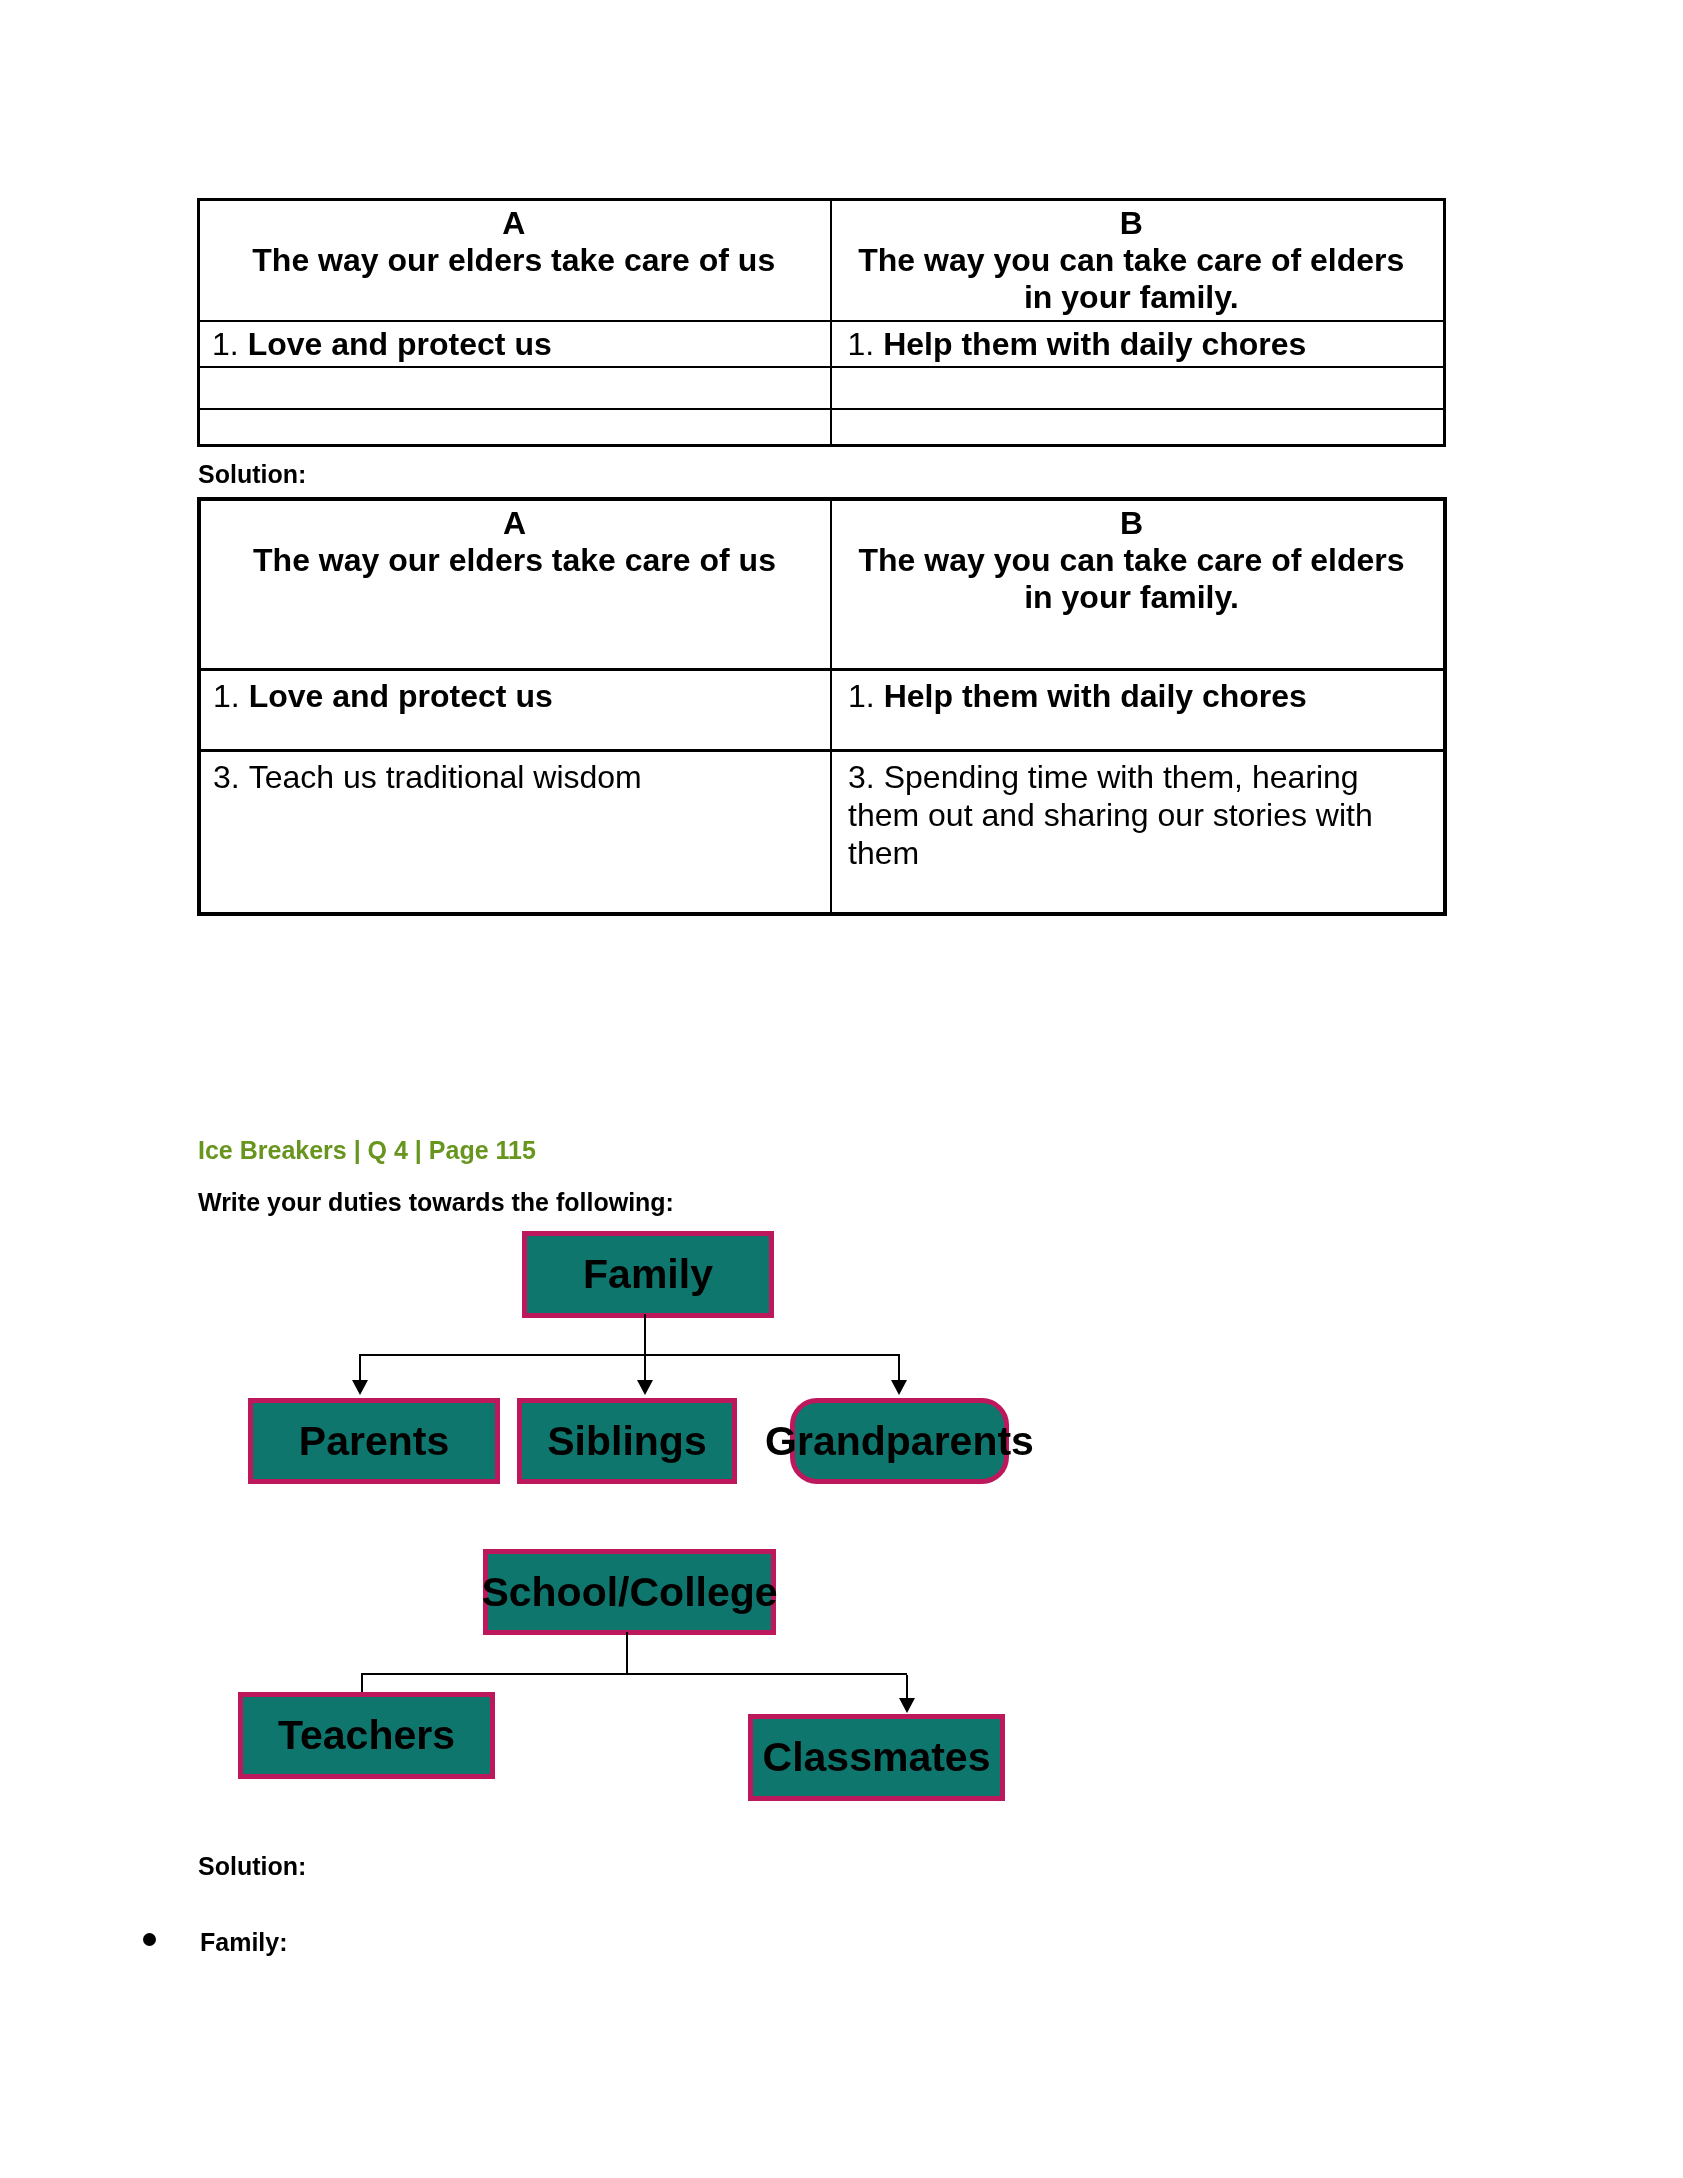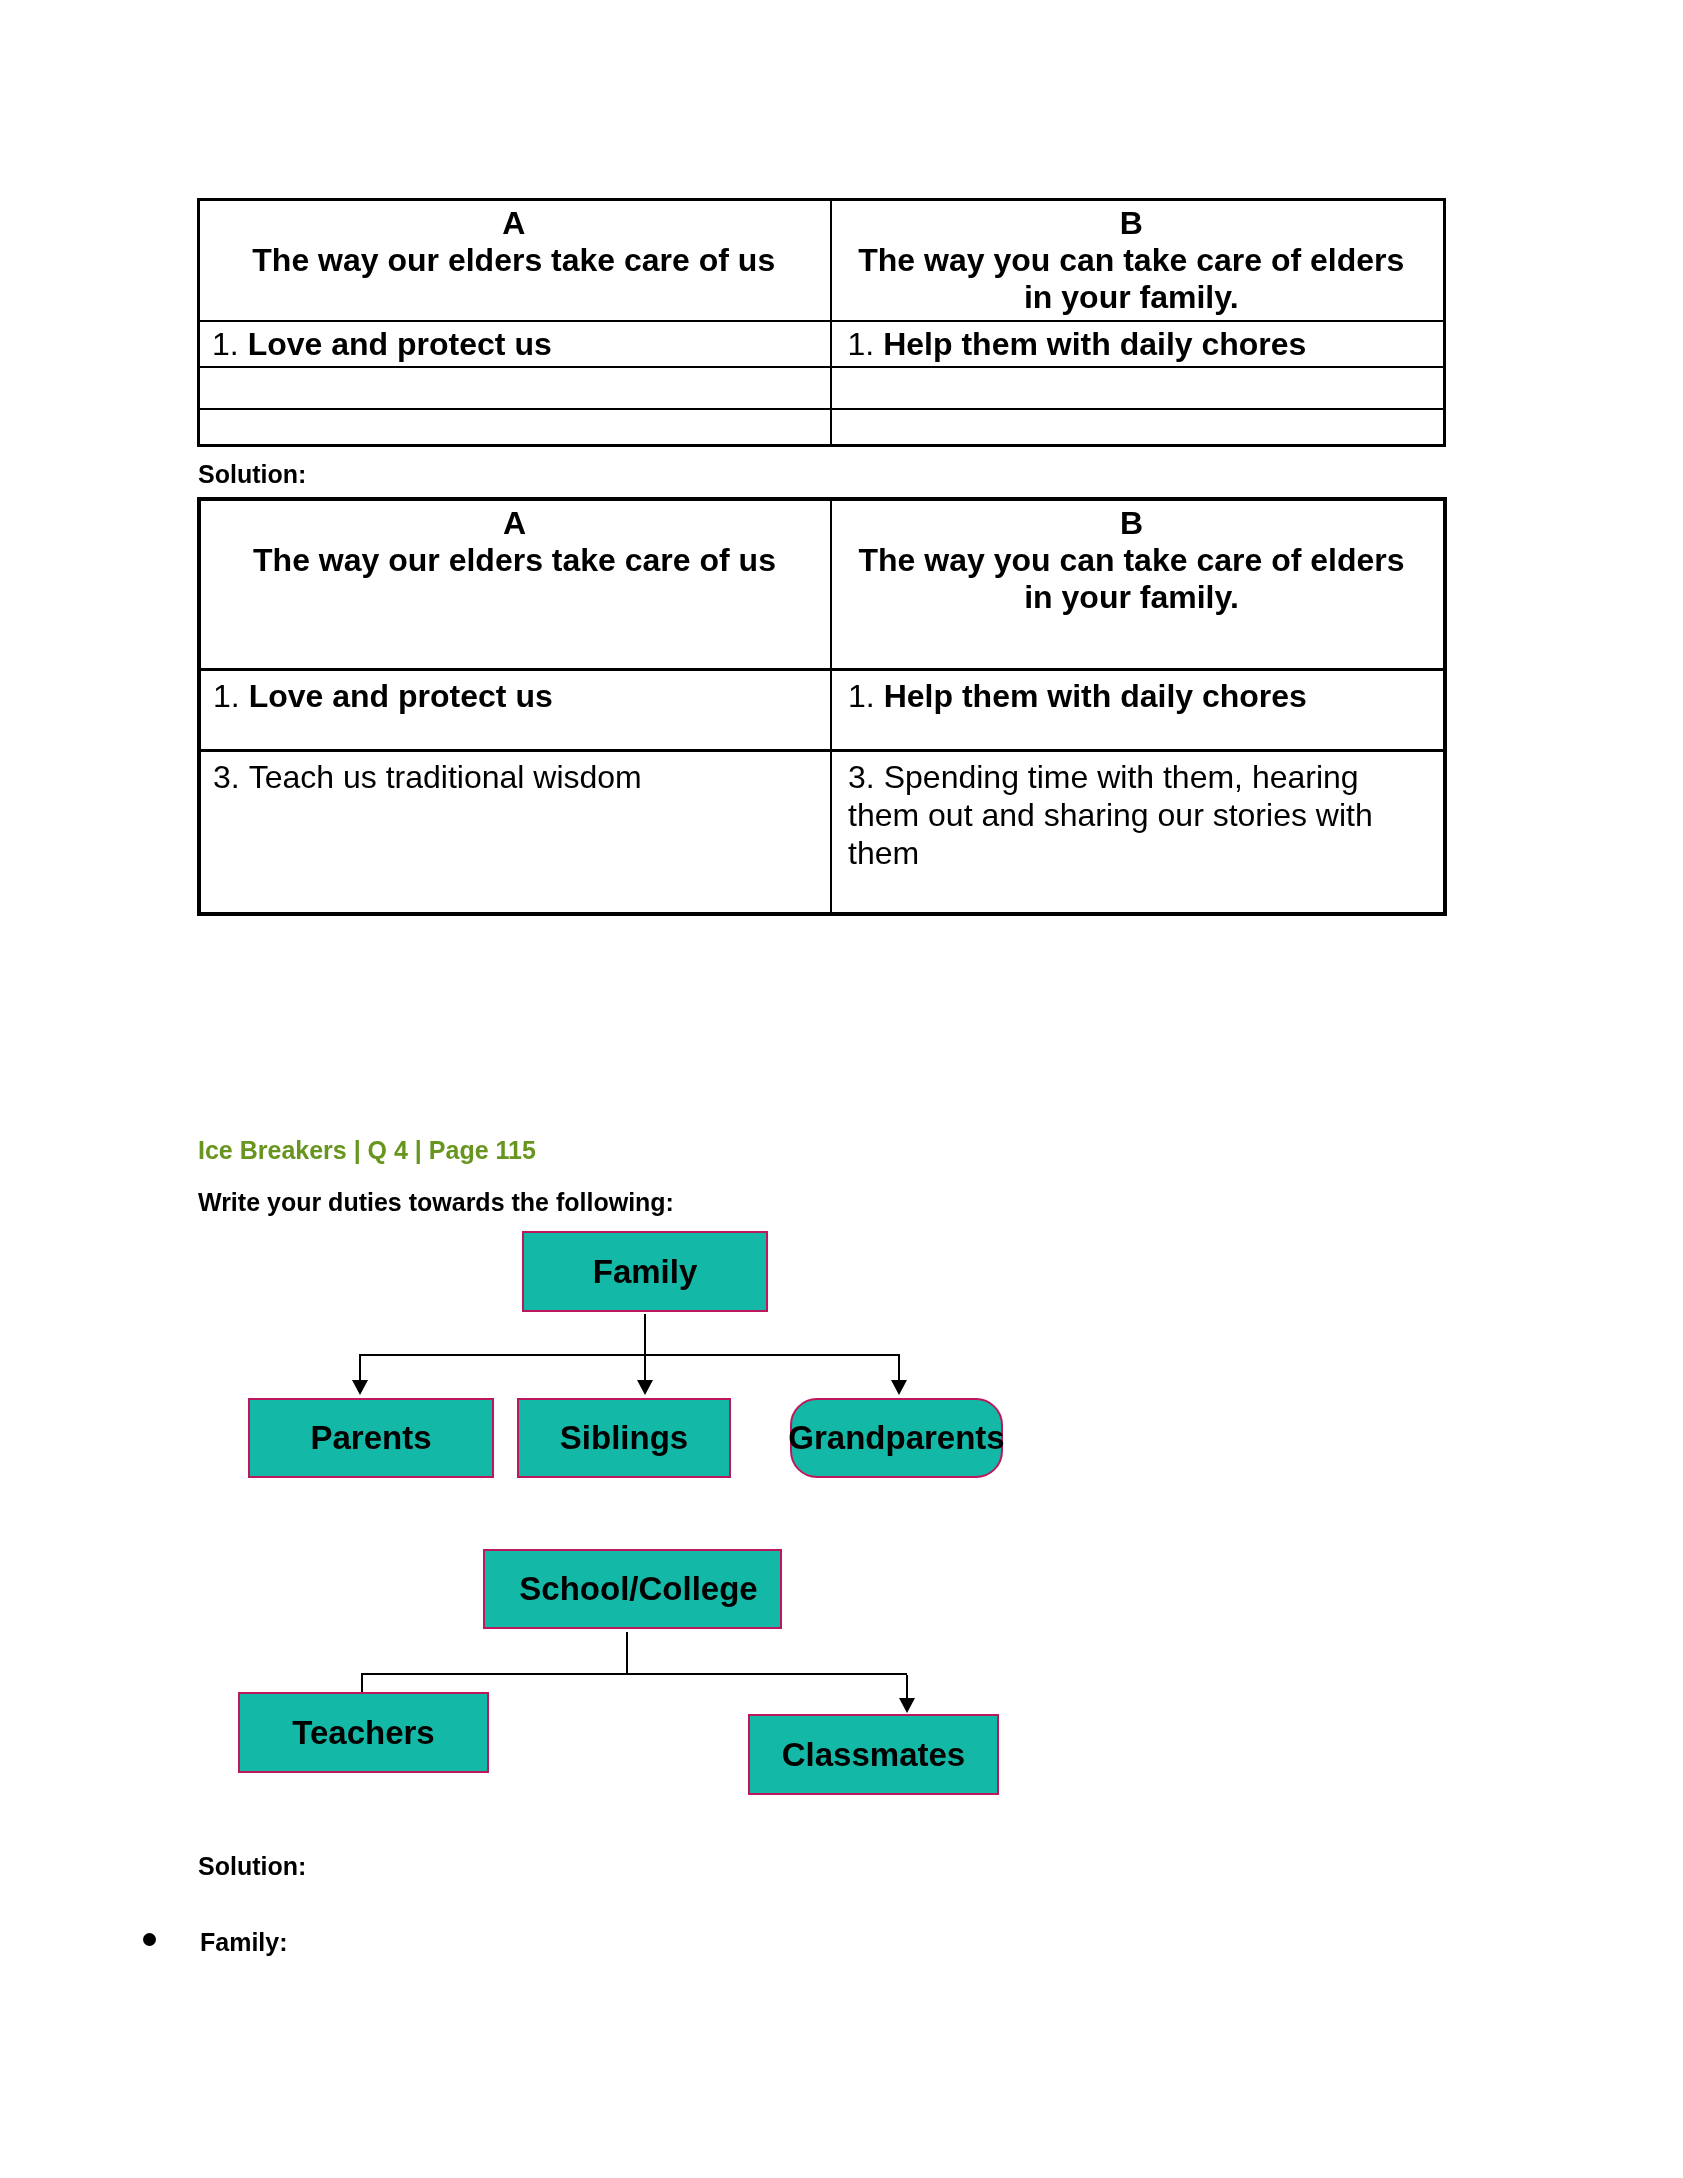--- a/index.html
+++ b/index.html
@@ -19,22 +19,22 @@
   td.colB{padding-left:16px;padding-right:28px;}
   .hdr{text-align:center;font-weight:bold;padding-top:4px;}
   .hdr span{display:block;line-height:37px;}
   .mid{vertical-align:middle;padding-top:0;padding-bottom:0;}
   .num{font-weight:normal;margin-right:9px;}
   .b{font-weight:bold;margin-top:48px;}
   
   .label{font-size:25px;font-weight:bold;line-height:38px;white-space:nowrap;}
   .green{color:#67951e;}
   
-  .dbox{border:2px solid #be185d;display:flex;align-items:center;justify-content:center;
-        font-size:33px;font-weight:bold;background:#14b8a6;}
+  .dbox{border:5px solid #be185d;display:flex;align-items:center;justify-content:center;
+        font-size:41px;font-weight:bold;background:#0f766e;}
   .vline{width:2px;background:#000;}
   .hline{height:2px;background:#000;}
   .ahead{width:0;height:0;border-left:8px solid transparent;
          border-right:8px solid transparent;border-top:15px solid #000;}
   .bullet-dot{width:13px;height:13px;border-radius:50%;background:#000;}
 </style>
 </head>
 <body>
 
 <table class="tbl1 abs" style="left:197px;top:198px;width:1245px;">
@@ -110,21 +110,21 @@
 <div class="ahead abs" style="left:352px;top:1380px;"></div>
 <div class="vline abs" style="left:644px;top:1356px;height:26px;"></div>
 <div class="ahead abs" style="left:637px;top:1380px;"></div>
 <div class="vline abs" style="left:898px;top:1356px;height:26px;"></div>
 <div class="ahead abs" style="left:891px;top:1380px;"></div>
 
 <div class="dbox abs" style="left:216px;top:1398px;width:242px;height:76px;margin-left:32px;">Parents</div>
 <div class="dbox abs" style="left:517px;top:1398px;width:210px;height:76px;">Siblings</div>
 <div class="dbox abs" style="left:790px;top:1398px;width:209px;height:76px;border-radius:27px;">Grandparents</div>
 
-<div class="dbox abs" style="left:483px;top:1549px;width:283px;height:76px;padding-left:12px;">School/College</div>
+<div class="dbox abs" style="left:483px;top:1549px;width:283px;height:76px;">School/College</div>
 <div class="vline abs" style="left:626px;top:1632px;height:42px;"></div>
 <div class="hline abs" style="left:361px;top:1673px;width:546px;"></div>
 
 <div class="vline abs" style="left:361px;top:1675px;height:24px;"></div>
 <div class="ahead abs" style="left:354px;top:1698px;"></div>
 <div class="vline abs" style="left:906px;top:1675px;height:24px;"></div>
 <div class="ahead abs" style="left:899px;top:1698px;"></div>
 
 <div class="dbox abs" style="left:238px;top:1692px;width:247px;height:77px;">Teachers</div>
 <div class="dbox abs" style="left:740px;top:1714px;width:247px;height:77px;margin-left:8px;">Classmates</div>

